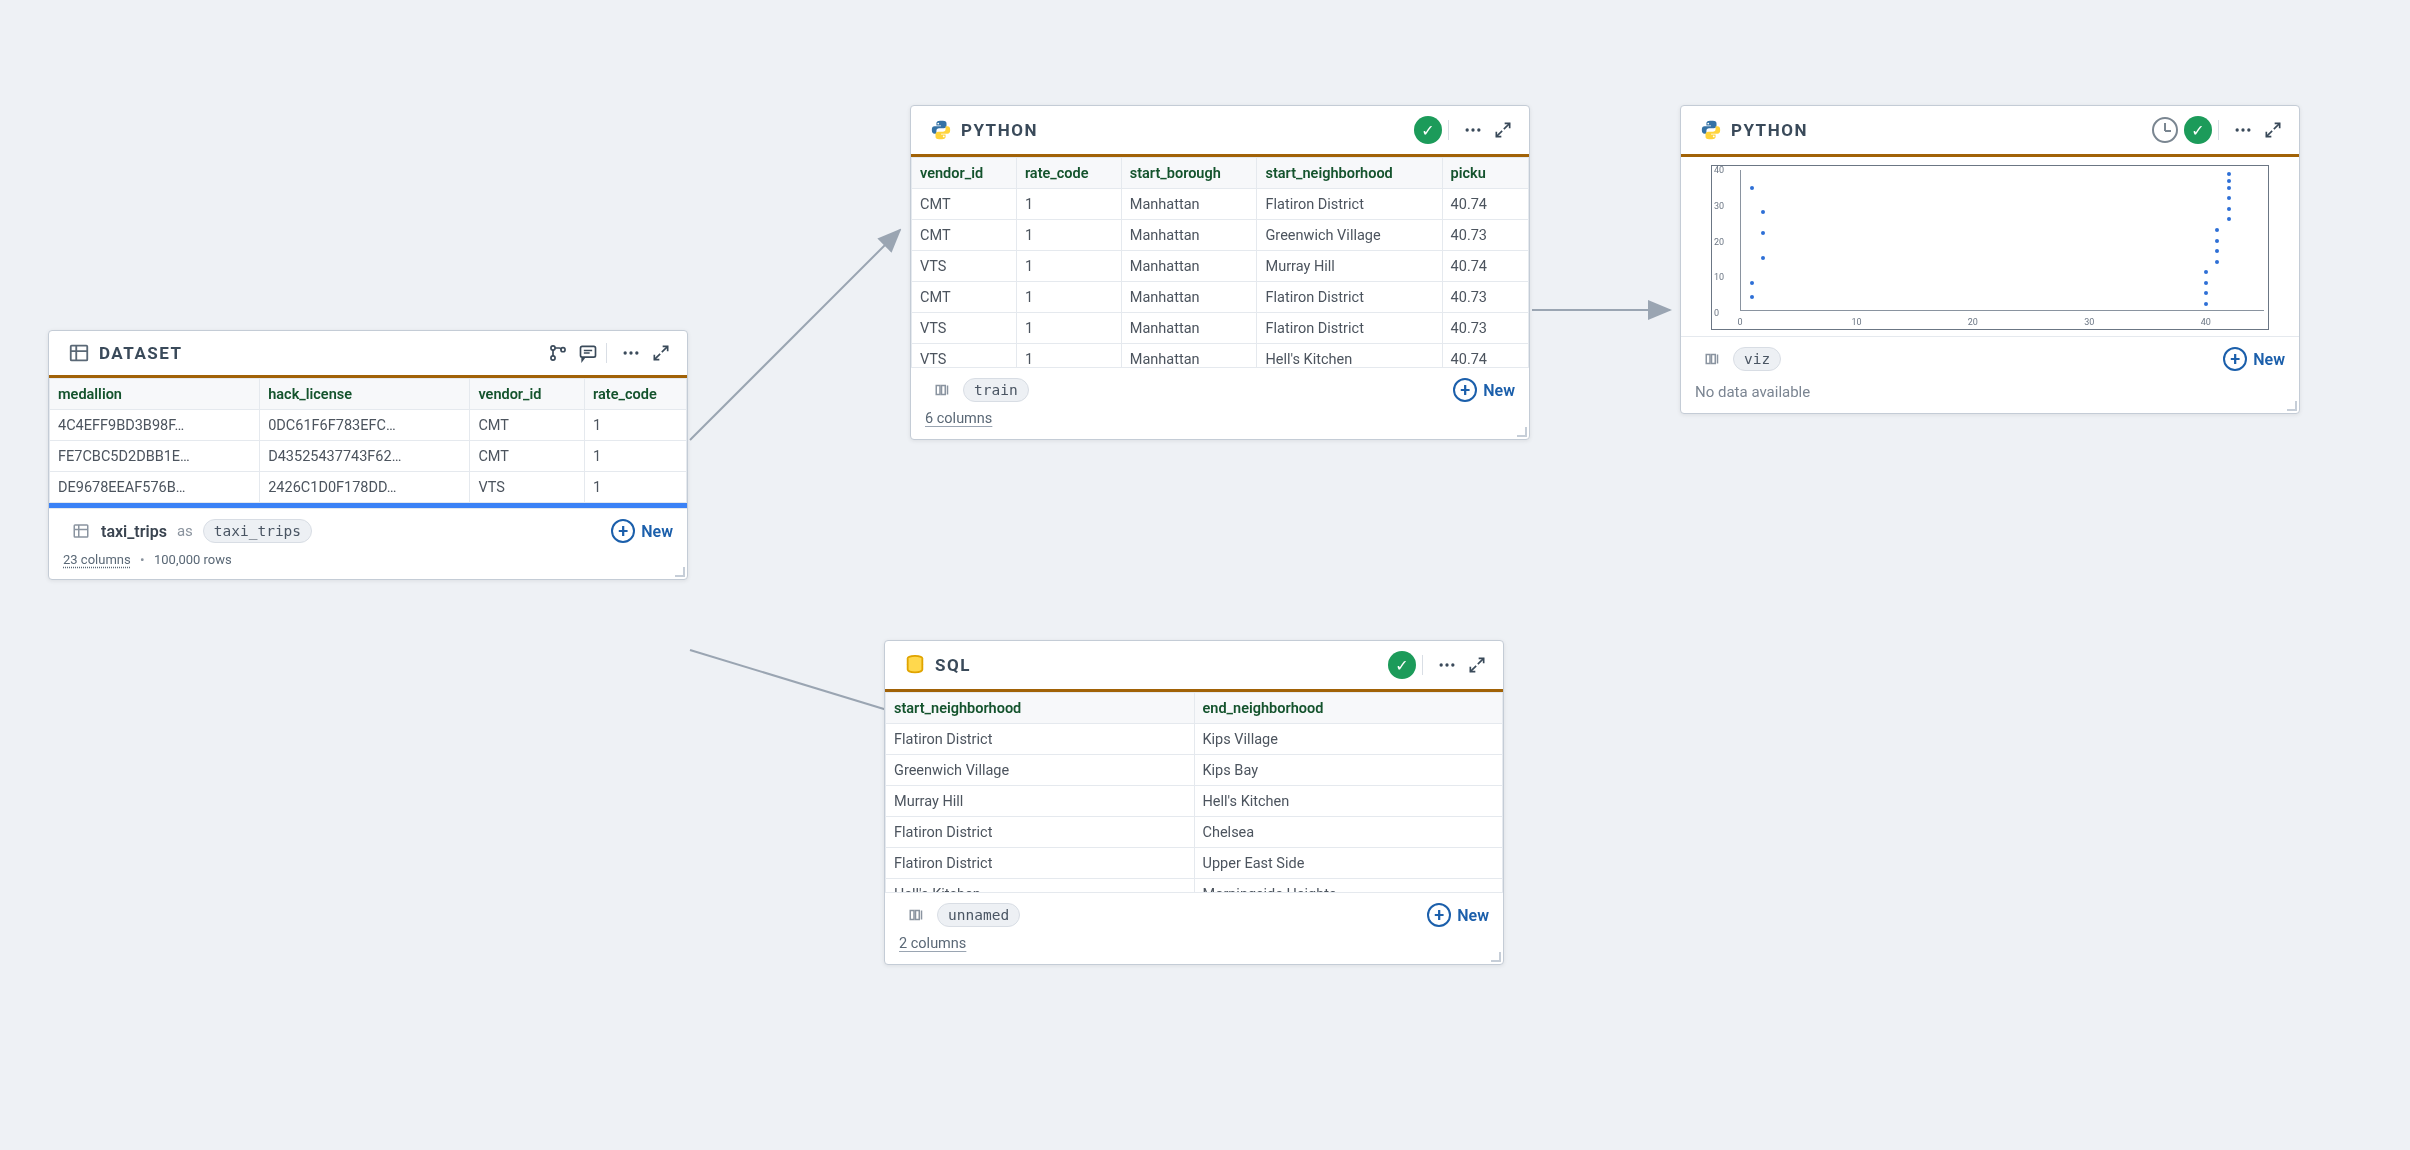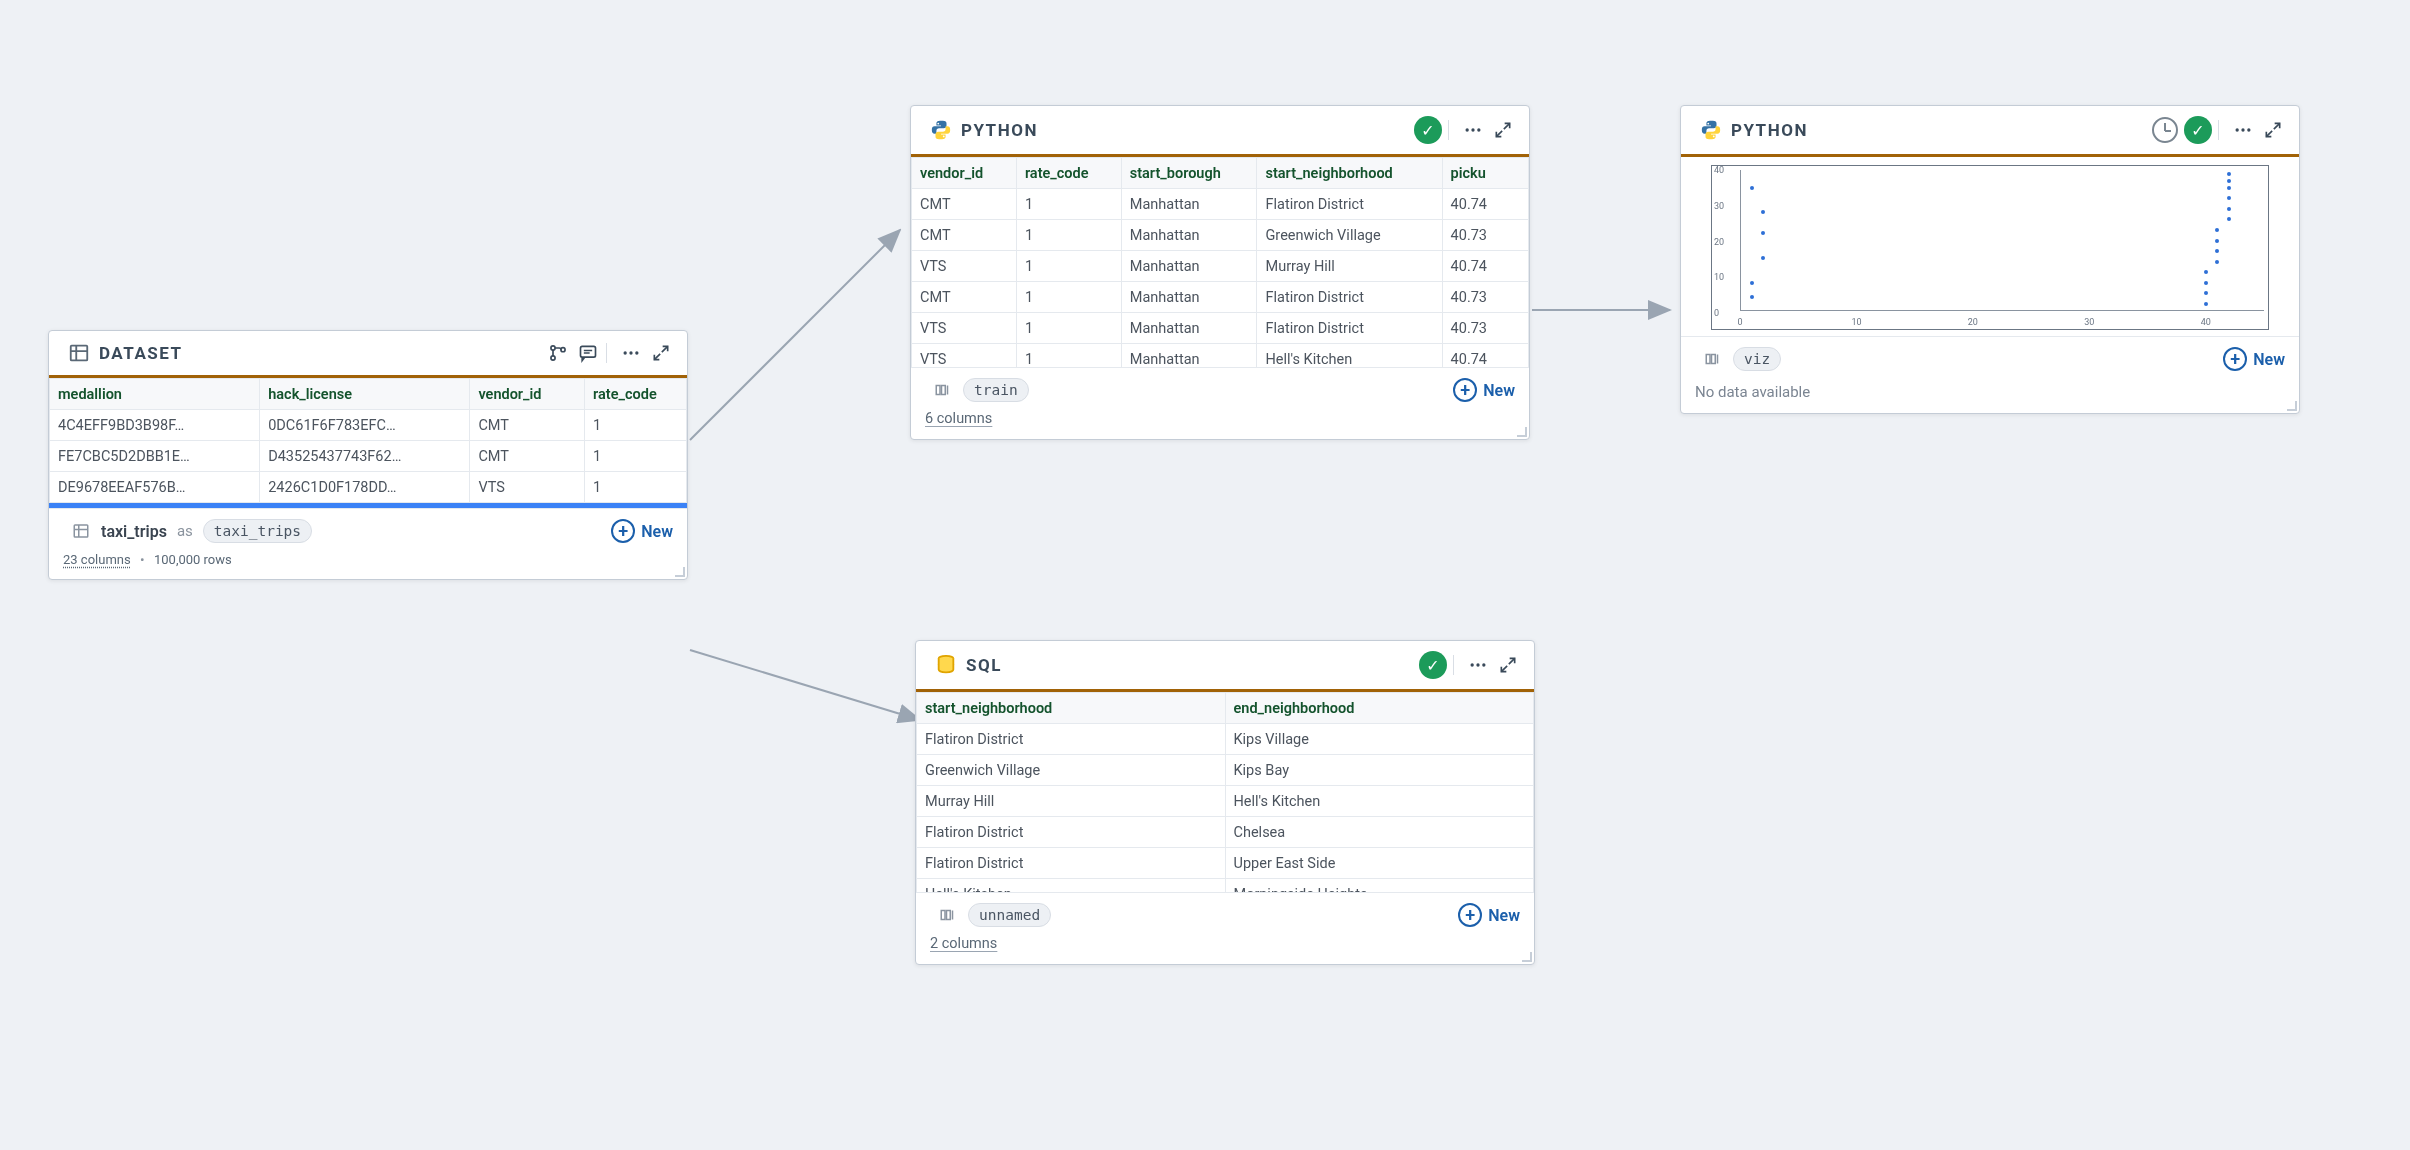--- a/index.html
+++ b/index.html
@@ -483,21 +483,21 @@
         <div class="new-btn">
           <span class="plus">+</span>
           <span>New</span>
         </div>
       </div>
       <div class="cols-line">6 columns</div>
       <div class="resize-corner"></div>
     </div>
   </div>
 
-  <div class="node" style="left:915px; top:640px; width:620px;">
+  <div class="node" style="left:884px; top:640px; width:620px;">
     <div class="node-header">
       <span class="hdr-icon">
         <svg width="22" height="22" viewBox="0 0 24 24" fill="none" stroke="#e0a400" stroke-width="2">
           <ellipse cx="12" cy="5" rx="8" ry="3" fill="#ffd84d"></ellipse>
           <path d="M4 5v6c0 1.7 3.6 3 8 3s8-1.3 8-3V5" fill="#ffd84d"></path>
           <path d="M4 11v6c0 1.7 3.6 3 8 3s8-1.3 8-3v-6" fill="#ffd84d"></path>
         </svg>
       </span>
       <span class="title">SQL</span>
       <span class="spacer"></span>

